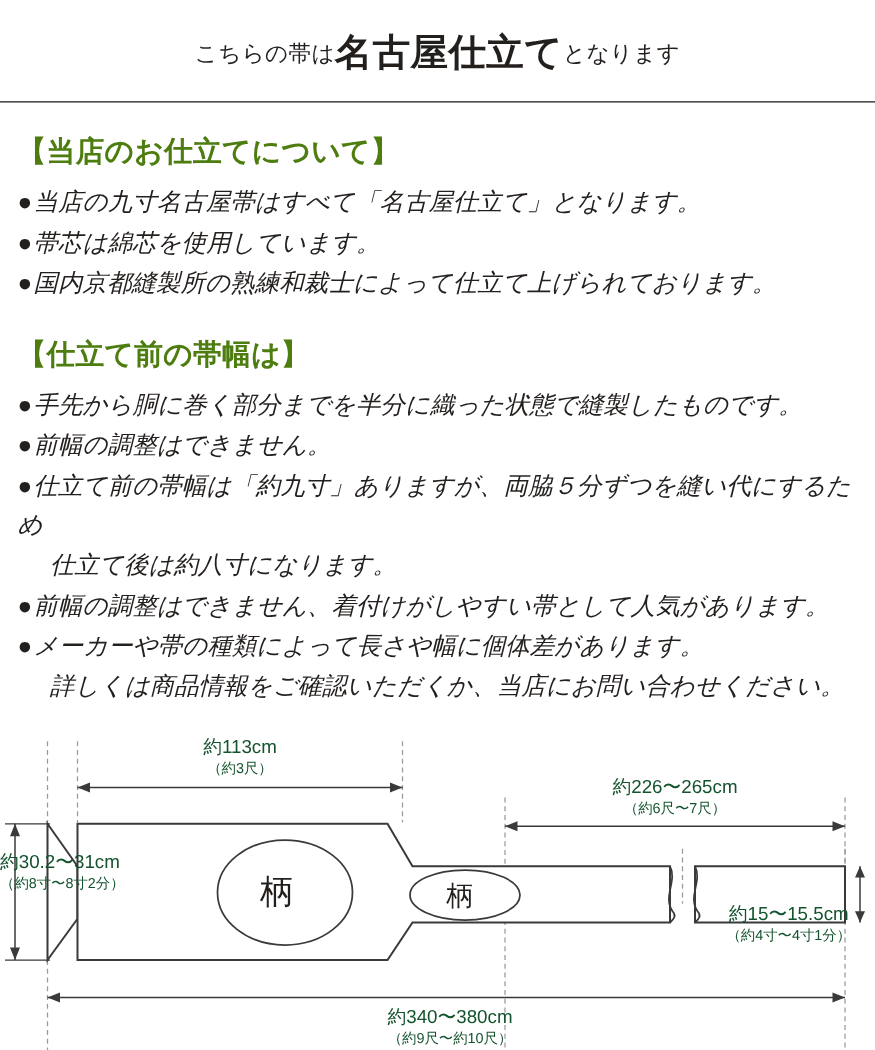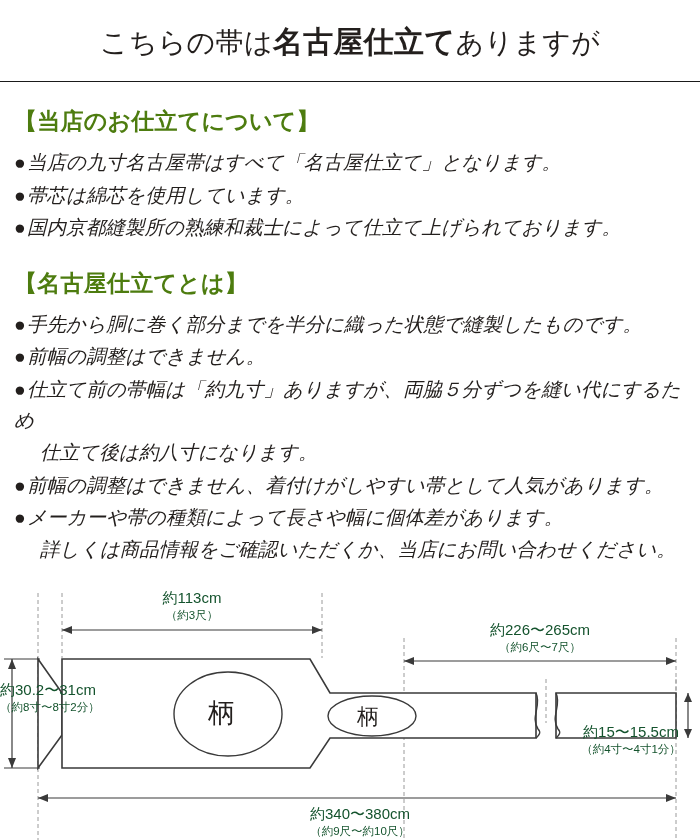--- a/index.html
+++ b/index.html
@@ -20,21 +20,21 @@
     text-align: center;
     border-bottom: 1px solid #1a1a1a;
     padding-bottom: 18px;
     margin: 0 0 0 0;
   }
   .header-line {
     white-space: nowrap;
     letter-spacing: 0.02em;
   }
   .header-small {
-    font-size: 28px;
+    font-size: 18px;
     vertical-align: middle;
   }
   .header-big {
     font-size: 30px;
     font-weight: 700;
     vertical-align: middle;
     letter-spacing: 0.01em;
   }
 
   
@@ -93,21 +93,21 @@
     font-family: "Liberation Serif", serif;
     color: #231f1d;
     white-space: nowrap;
   }
 </style>
 </head>
 <body>
 
 <div class="header">
   <div class="header-line">
-    <span class="header-small">こちらの帯は</span><span class="header-big">名古屋仕立て</span><span class="header-small">ありますが</span>
+    <span class="header-small">こちらの帯は</span><span class="header-big">名古屋仕立て</span><span class="header-small">となります</span>
   </div>
 </div>
 
 <div class="content">
 
   <div class="section">
     <div class="section-title">【当店のお仕立てについて】</div>
     <ul class="bullet-list">
       <li class="bullet-item">
         <span class="mark">●</span><span>当店の九寸名古屋帯はすべて「名古屋仕立て」となります。</span>
@@ -115,21 +115,21 @@
       <li class="bullet-item">
         <span class="mark">●</span><span>帯芯は綿芯を使用しています。</span>
       </li>
       <li class="bullet-item">
         <span class="mark">●</span><span>国内京都縫製所の熟練和裁士によって仕立て上げられております。</span>
       </li>
     </ul>
   </div>
 
   <div class="section">
-    <div class="section-title">【名古屋仕立てとは】</div>
+    <div class="section-title">【仕立て前の帯幅は】</div>
     <ul class="bullet-list">
       <li class="bullet-item">
         <span class="mark">●</span><span>手先から胴に巻く部分までを半分に織った状態で縫製したものです。</span>
       </li>
       <li class="bullet-item">
         <span class="mark">●</span><span>前幅の調整はできません。</span>
       </li>
       <li class="bullet-item">
         <span class="mark">●</span><span>仕立て前の帯幅は「約九寸」ありますが、両脇５分ずつを縫い代にするため</span>
         <span class="cont-line">仕立て後は約八寸になります。</span>

